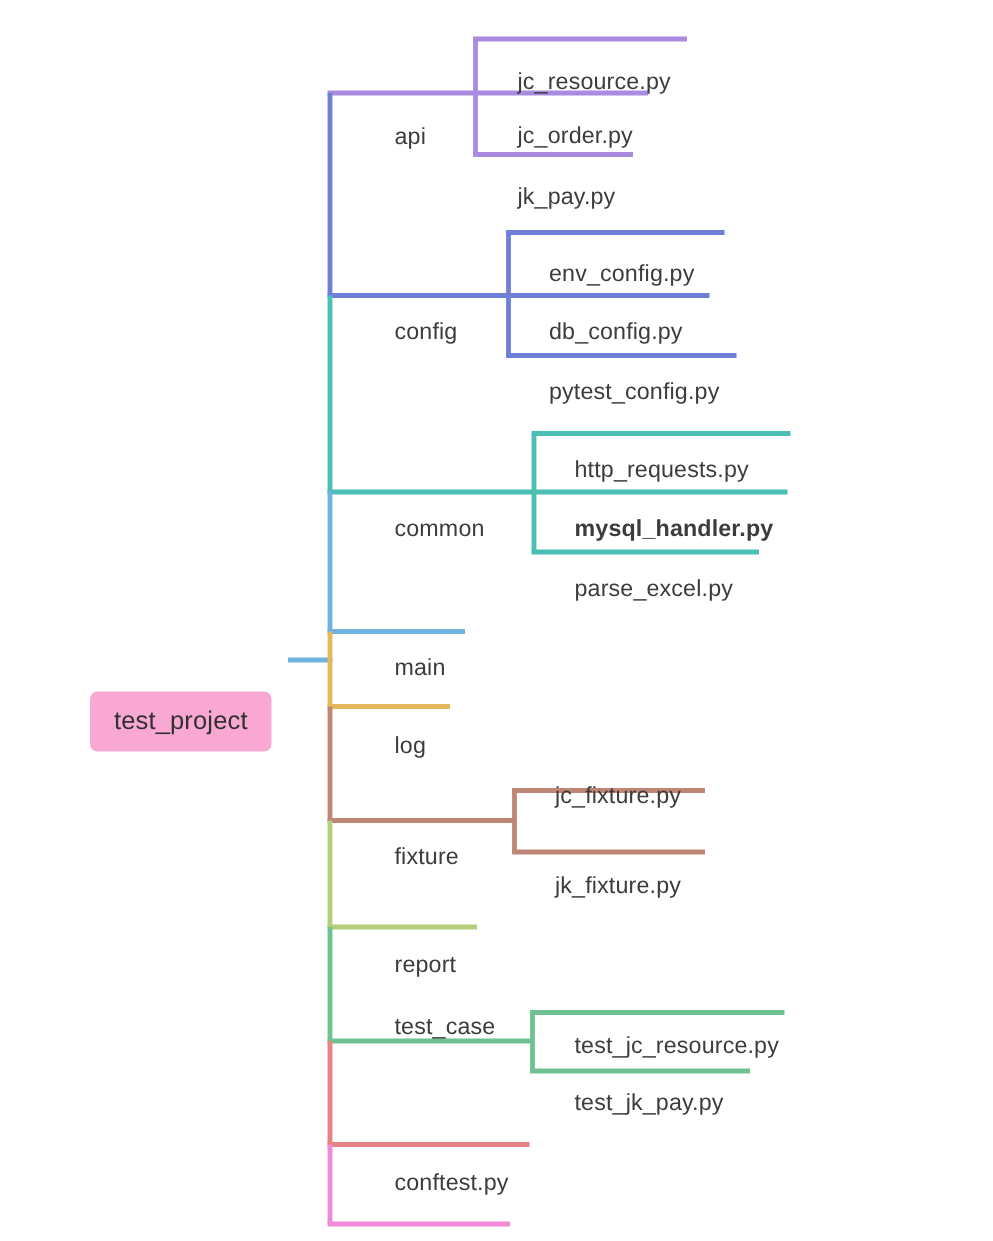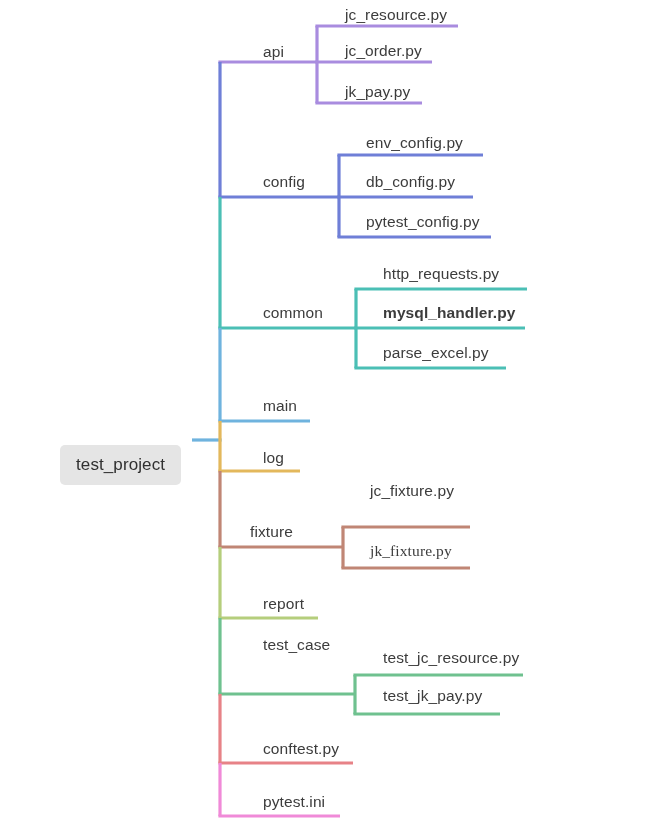--- a/index.html
+++ b/index.html
@@ -25,20 +25,21 @@
     width: 662px;
     height: 827px;
   }
   .node-label {
     position: absolute;
     font-size: 15.5px;
     color: #3c3c3c;
     white-space: nowrap;
     letter-spacing: 0.1px;
     line-height: 1;
+    margin-top: 40px;
   }
   .node-label.root {
     font-size: 17px;
     color: #303030;
     background: #f1f1f1;
     border-radius: 5px;
     padding: 10px 16px;
     line-height: 1.15;
   }
 </style>
@@ -94,24 +95,24 @@
       <div class="node-label" style="left: 263px; top: 174px;">config</div>
       <div class="node-label" style="left: 366px; top: 135px;">env_config.py</div>
       <div class="node-label" style="left: 366px; top: 174px;">db_config.py</div>
       <div class="node-label" style="left: 366px; top: 214px;">pytest_config.py</div>
       <div class="node-label" style="left: 263px; top: 305px;">common</div>
       <div class="node-label" style="left: 383px; top: 266px; text-align: center;">http_requests.py</div>
       <div class="node-label" style="left: 383px; top: 305px; font-weight: bold;">mysql_handler.py</div>
       <div class="node-label" style="left: 383px; top: 345px;">parse_excel.py</div>
       <div class="node-label" style="left: 263px; top: 398px;">main</div>
       <div class="node-label" style="left: 263px; top: 450px;">log</div>
-      <div class="node-label" style="left: 250px; top: 524px;">fixture</div>
+      <div class="node-label" style="left: 263px; top: 524px;">fixture</div>
       <div class="node-label" style="left: 370px; top: 483px;">jc_fixture.py</div>
-      <div class="node-label" style="left: 370px; top: 543px; font-family: Liberation Serif, serif;">jk_fixture.py</div>
+      <div class="node-label" style="left: 370px; top: 543px;">jk_fixture.py</div>
       <div class="node-label" style="left: 263px; top: 596px;">report</div>
       <div class="node-label" style="left: 263px; top: 637px;">test_case</div>
       <div class="node-label" style="left: 383px; top: 650px;">test_jc_resource.py</div>
       <div class="node-label" style="left: 383px; top: 688px;">test_jk_pay.py</div>
       <div class="node-label" style="left: 263px; top: 741px;">conftest.py</div>
       <div class="node-label" style="left: 263px; top: 794px; text-align: center;">pytest.ini</div>
-      <div class="node-label root" style="left: 60px; top: 445px; background: #e5e5e5; color: rgb(48, 48, 48);">test_project</div>
+      <div class="node-label root" style="left: 60px; top: 421px; background: #f9a8d4; color: rgb(48, 48, 48);">test_project</div>
     </div>
 </div>
 
 </body></html>

